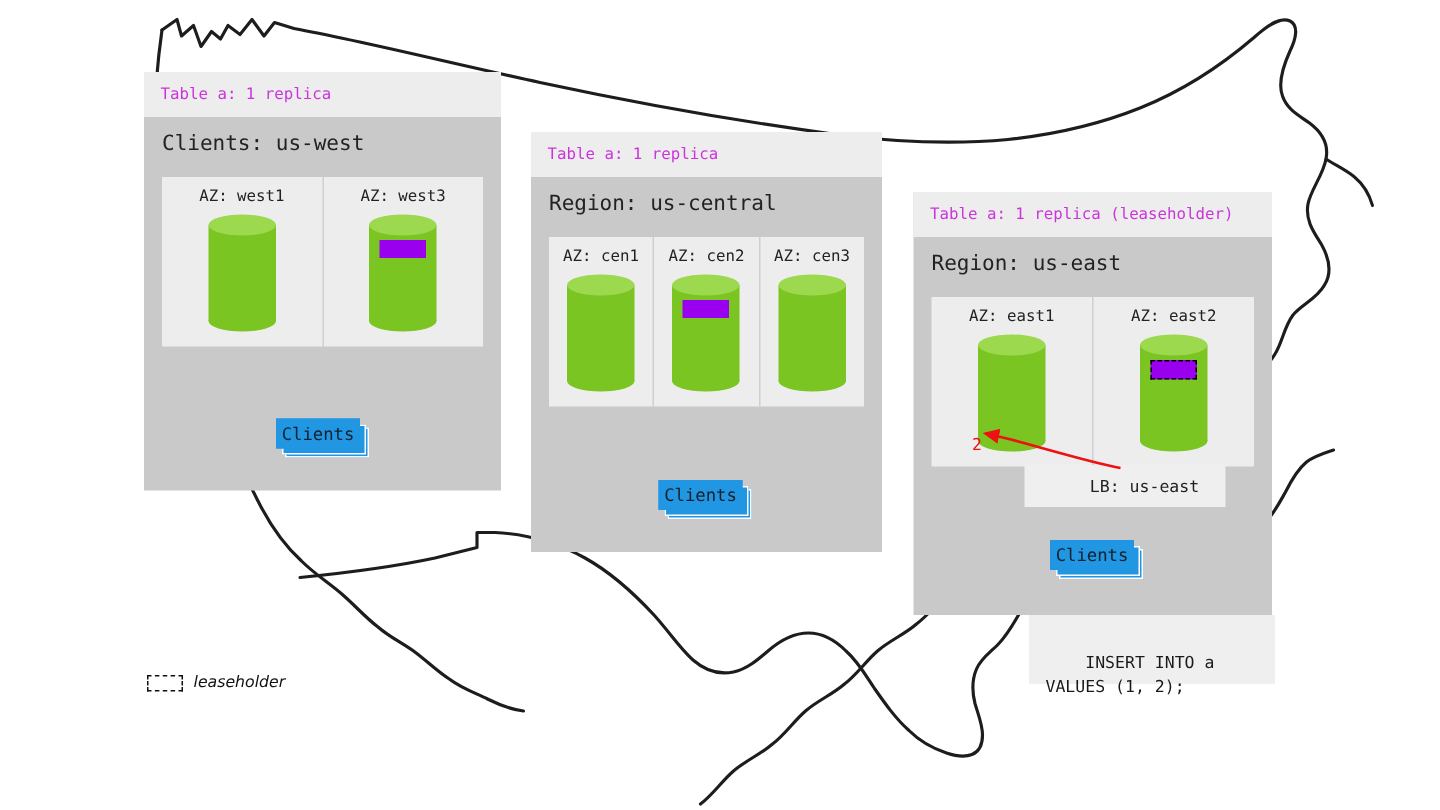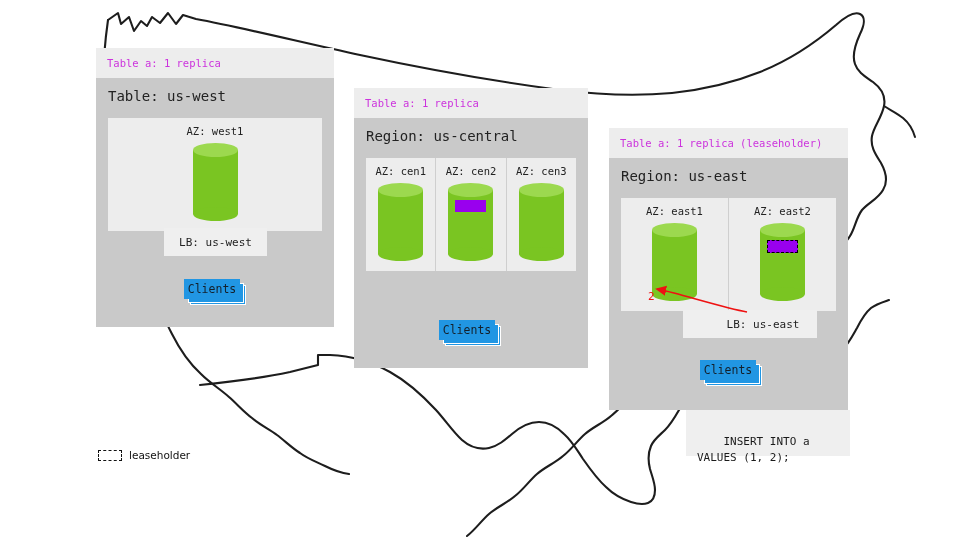--- a/index.html
+++ b/index.html
@@ -40,21 +40,21 @@
   .clients .card{position:absolute;background:#2196e3;border:1px solid #ffffff;box-sizing:border-box;}
   .clients .face{position:absolute;left:0;top:0;background:#2196e3;
                  display:flex;align-items:center;justify-content:center;
                  color:#14202b;font-size:11.5px;border:1px solid #2196e3;box-sizing:border-box;}
 
   
   .sql-box{position:absolute;background:#efefef;padding:8px 11px;box-sizing:border-box;
            font-size:11px;color:#1a1a1a;line-height:1.45;white-space:pre;}
 
   
-  .legend{position:absolute;display:flex;align-items:center;gap:7px;}
+  .legend{position:absolute;display:flex;align-items:center;gap:7px;font-style:italic;}
   .legend-swatch{width:24px;height:11px;border:1.6px dashed #111;box-sizing:border-box;background:transparent;}
   .legend-text{font-size:10.5px;color:#111;font-family:"DejaVu Sans","Liberation Sans",sans-serif;}
 
   
   .arrow-label{position:absolute;color:#ee1111;font-size:11px;}
 </style>
 </head>
 <body>
 
 <div id="stage">
@@ -99,39 +99,45 @@
              C805,359 813,362 822,361 C830,360 837,355 843,349" fill="none" stroke="#1d1d1d" stroke-width="2.1" stroke-linecap="round" stroke-linejoin="round"></path>
     <path d="M843,349 C849,343 853,335 857,328 C861,320 865,313 871,308
              C876,304 883,302 889,300" fill="none" stroke="#1d1d1d" stroke-width="2.1" stroke-linecap="round" stroke-linejoin="round"></path>
     <path d="M884,106 C890,110 897,113 903,118 C909,123 913,130 915,137" fill="none" stroke="#1d1d1d" stroke-width="2" stroke-linecap="round"></path>
   </svg>
 
   <div class="panel" id="panel-us-west" style="left:96px;top:48px;width:238px;height:279px;">
     <div class="panel-header" style="height:30px;">
       <span class="panel-header-text">Table a: 1 replica</span>
     </div>
-    <div class="region-title">Table: us-west</div>
+    <div class="region-title">Clients: us-west</div>
 
     <div class="az-strip" style="left:12px;top:70px;width:214px;height:113px;">
 
       <div class="az-cell">
         <span class="az-label">AZ: west1</span>
         <div class="cyl" style="width:45px;height:78px;">
           <div class="body" style="top:7px;bottom:7px;"></div>
           <div class="bottom" style="height:14px;"></div>
           <div class="top" style="height:14px;"></div>
         </div>
       </div>
 
 
-    </div>
-
-    <div class="lb-box" style="left:68px;top:180px;width:103px;height:28px;">
-      <span>LB: us-west</span>
-    </div>
+      <div class="az-cell">
+        <span class="az-label">AZ: west3</span>
+        <div class="cyl" style="width:45px;height:78px;">
+          <div class="body" style="top:7px;bottom:7px;"></div>
+          <div class="bottom" style="height:14px;"></div>
+          <div class="top" style="height:14px;"></div>
+          <div class="replica" style="left:7px;top:17px;width:31px;height:12px;"></div>
+        </div>
+      </div>
+    </div>
+
 
     <div class="clients" style="left:88px;top:231px;width:68px;height:28px;">
       <div class="card" style="left:6px;top:6px;width:56px;height:20px;"></div>
       <div class="card" style="left:4px;top:4px;width:56px;height:20px;"></div>
       <div class="face" style="width:56px;height:20px;">
         <span>Clients</span>
       </div>
     </div>
   </div>
 

